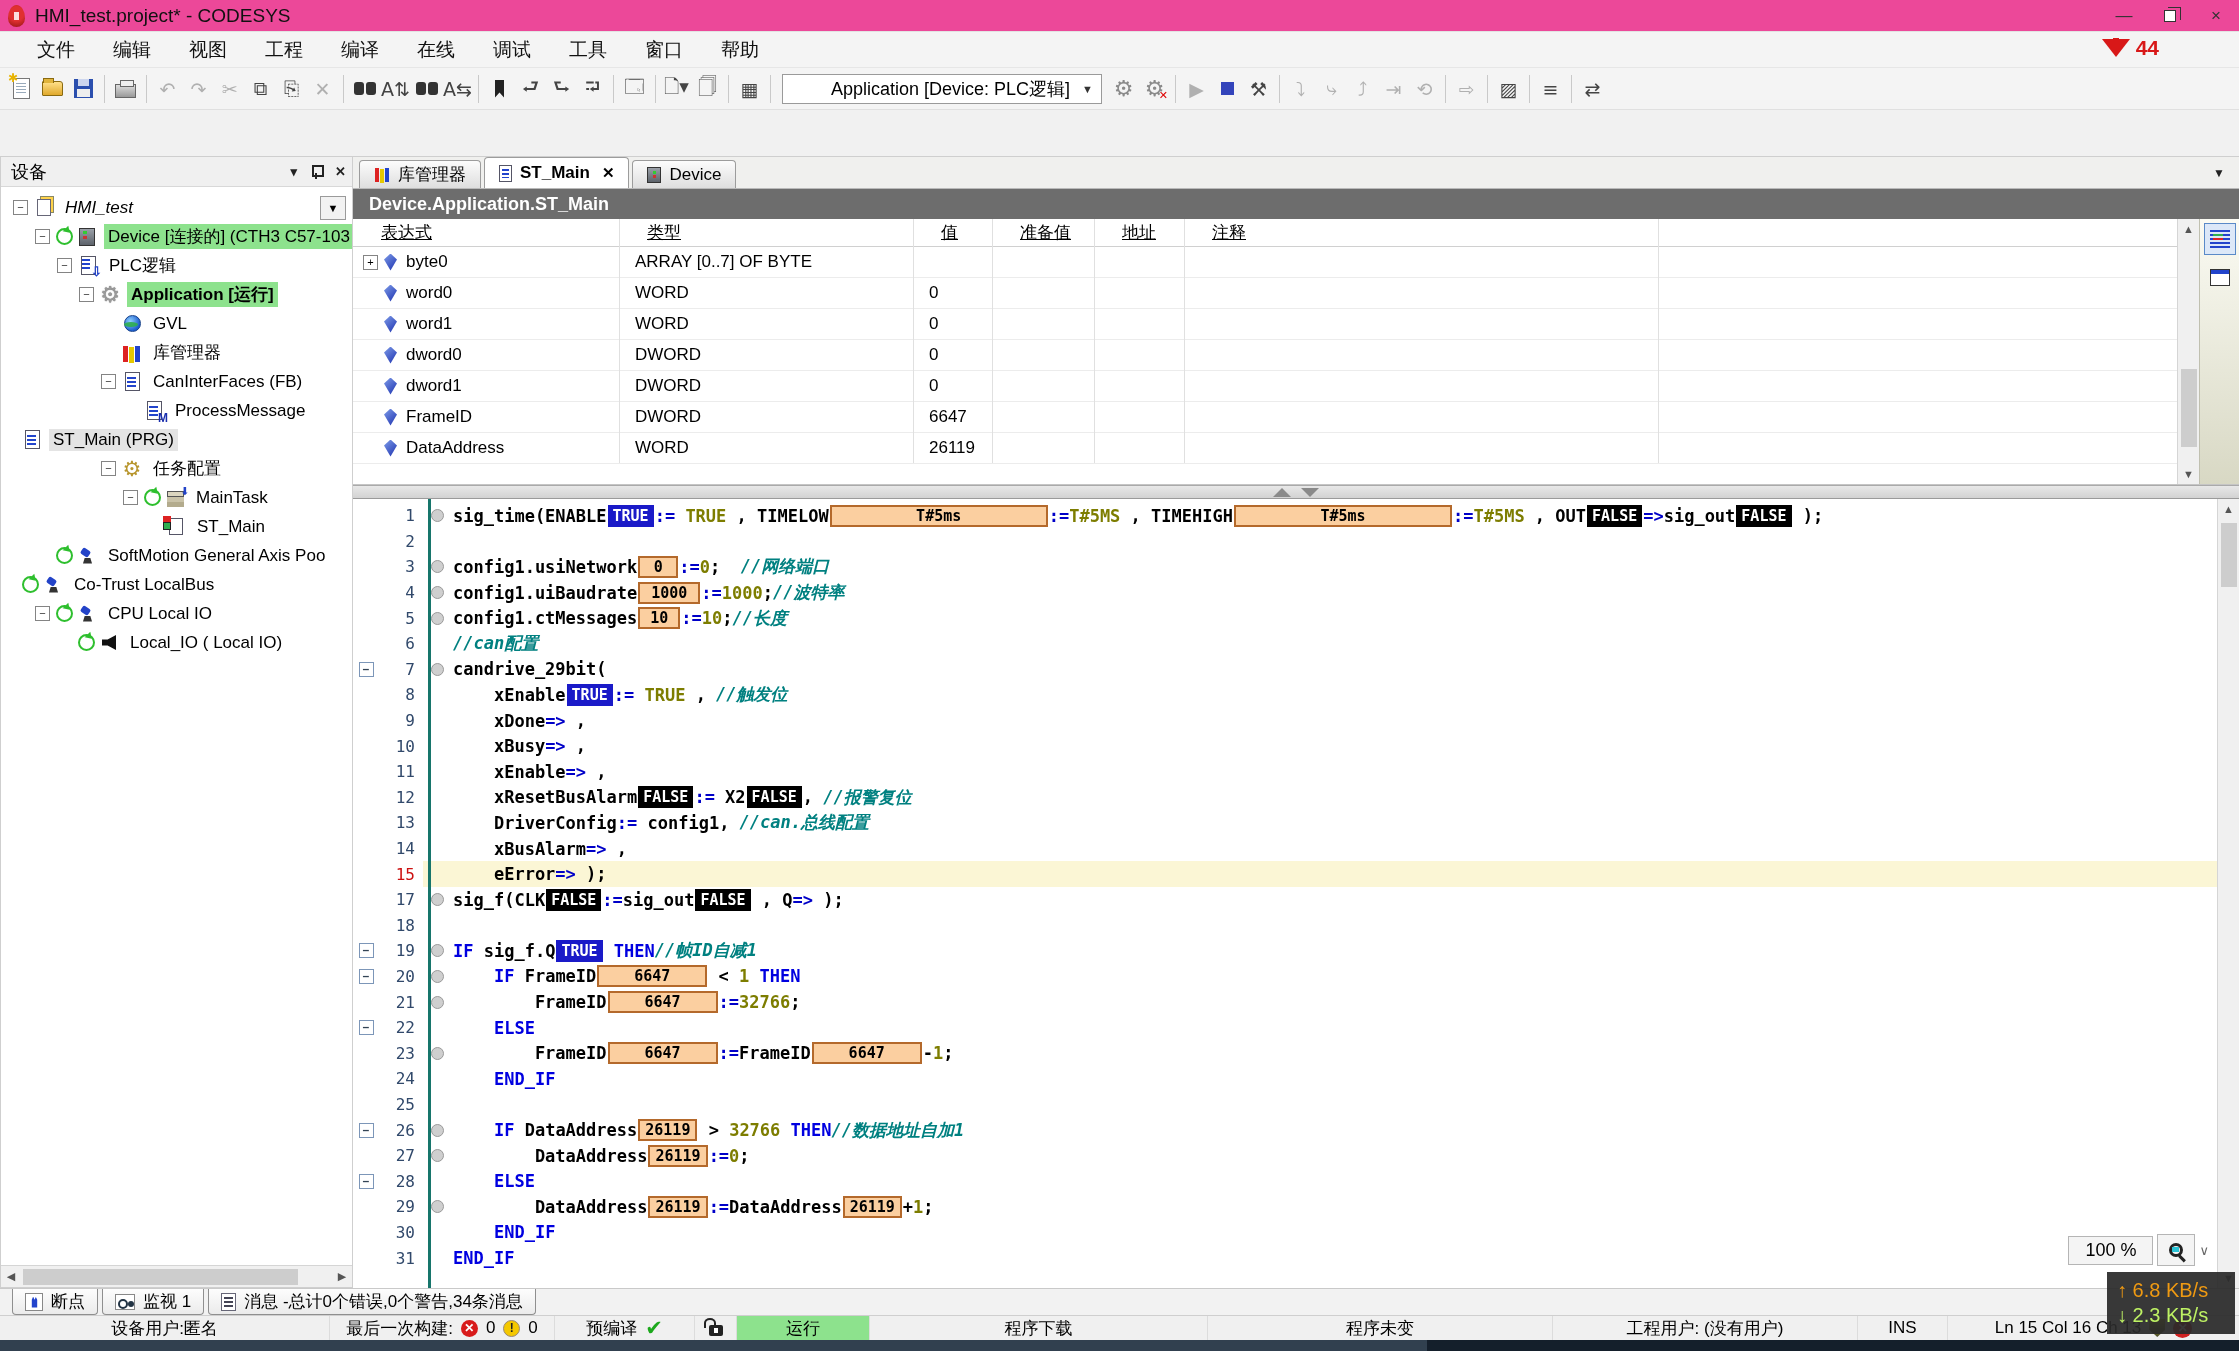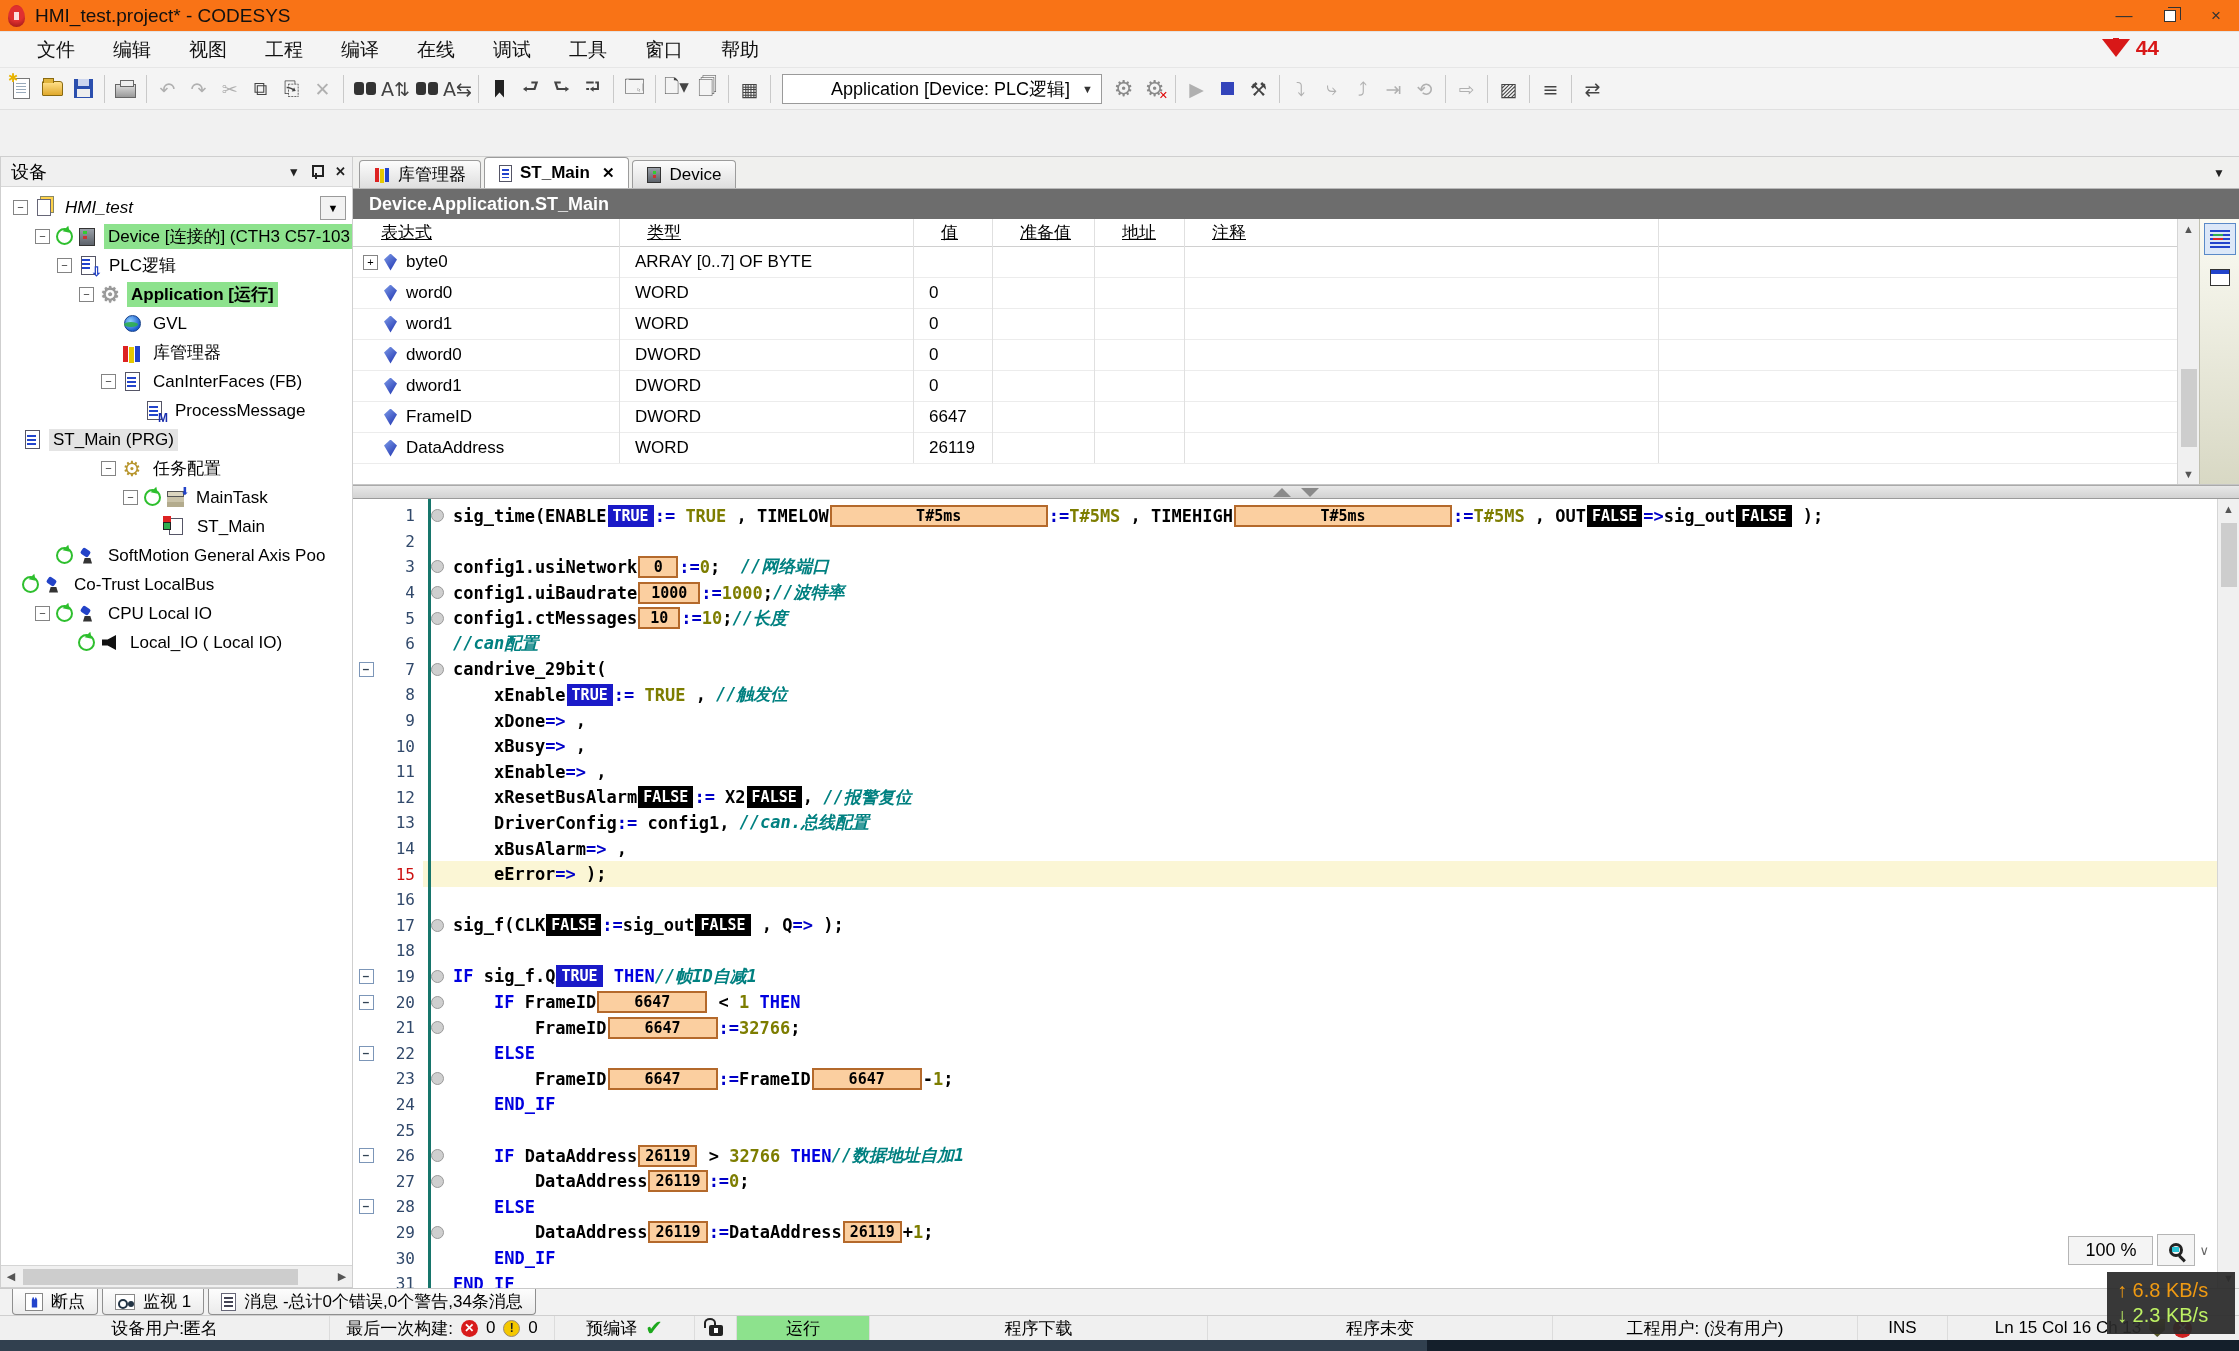--- a/index.html
+++ b/index.html
@@ -1,21 +1,21 @@
 <!DOCTYPE html>
 <html><head>
 <meta charset="utf-8">
 <style>
   * { margin:0; padding:0; box-sizing:border-box; }
   html,body { width:2239px; height:1351px; overflow:hidden; background:#f1f1f1;
     font-family:"Liberation Sans", sans-serif; color:#000; }
   #app { position:relative; width:2239px; height:1351px; display:flex; flex-direction:column; }
 
   
-  .titlebar { height:32px; background:#f97316; display:flex; align-items:center; border-bottom:1px solid #e3e3e3; }
+  .titlebar { height:32px; background:#ec4899; display:flex; align-items:center; border-bottom:1px solid #e3e3e3; }
   .logo { width:17px; height:22px; margin:0 10px 0 8px; background:radial-gradient(circle at 50% 40%, #e03030 0 45%, #a01818 90%); border-radius:50% 50% 50% 50%/60% 60% 40% 40%; position:relative; }
   .logo:after { content:""; position:absolute; left:6px; top:7px; width:5px; height:8px; background:#fff; opacity:.85; }
   .title-text { font-size:19px; color:#111; }
   .win-controls { margin-left:auto; display:flex; height:32px; }
   .win-btn { width:46px; height:32px; display:flex; align-items:center; justify-content:center; font-size:17px; color:#333; }
   .restore-glyph { width:12px; height:12px; border:1px solid #333; position:relative; background:#fff; }
   .restore-glyph:before { content:""; position:absolute; left:3px; top:-4px; width:12px; height:12px; border:1px solid #333; border-bottom:none; border-left:none; }
 
   
   .menubar { height:36px; background:#f4f4f4; display:flex; align-items:center; padding-left:18px; border-bottom:1px solid #e6e6e6; position:relative; }
@@ -849,27 +849,20 @@
               <span class="lno">15</span>
               <span class="cbody">
                 <span class="bullet"></span>
                 <span class="cd">    eError</span>
                 <span class="op">=&gt;</span>
                 <span class="cd"> );</span>
               </span>
             </div>
             <div class="cline">
               <span class="fold"></span>
-              <span class="lno">16</span>
-              <span class="cbody">
-                <span class="bullet"></span>
-              </span>
-            </div>
-            <div class="cline">
-              <span class="fold"></span>
               <span class="lno">17</span>
               <span class="cbody">
                 <span class="bullet">
                   <i></i>
                 </span>
                 <span class="cd">sig_f(CLK</span>
                 <span class="box-black">FALSE</span>
                 <span class="op">:=</span>
                 <span class="cd">sig_out</span>
                 <span class="box-black">FALSE</span>

